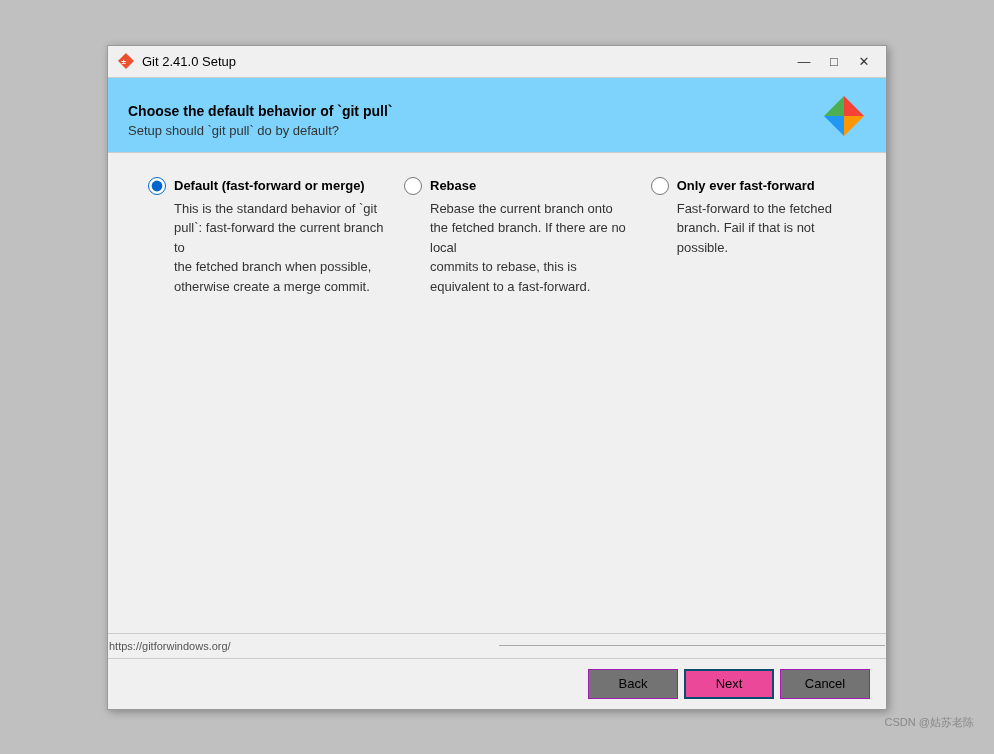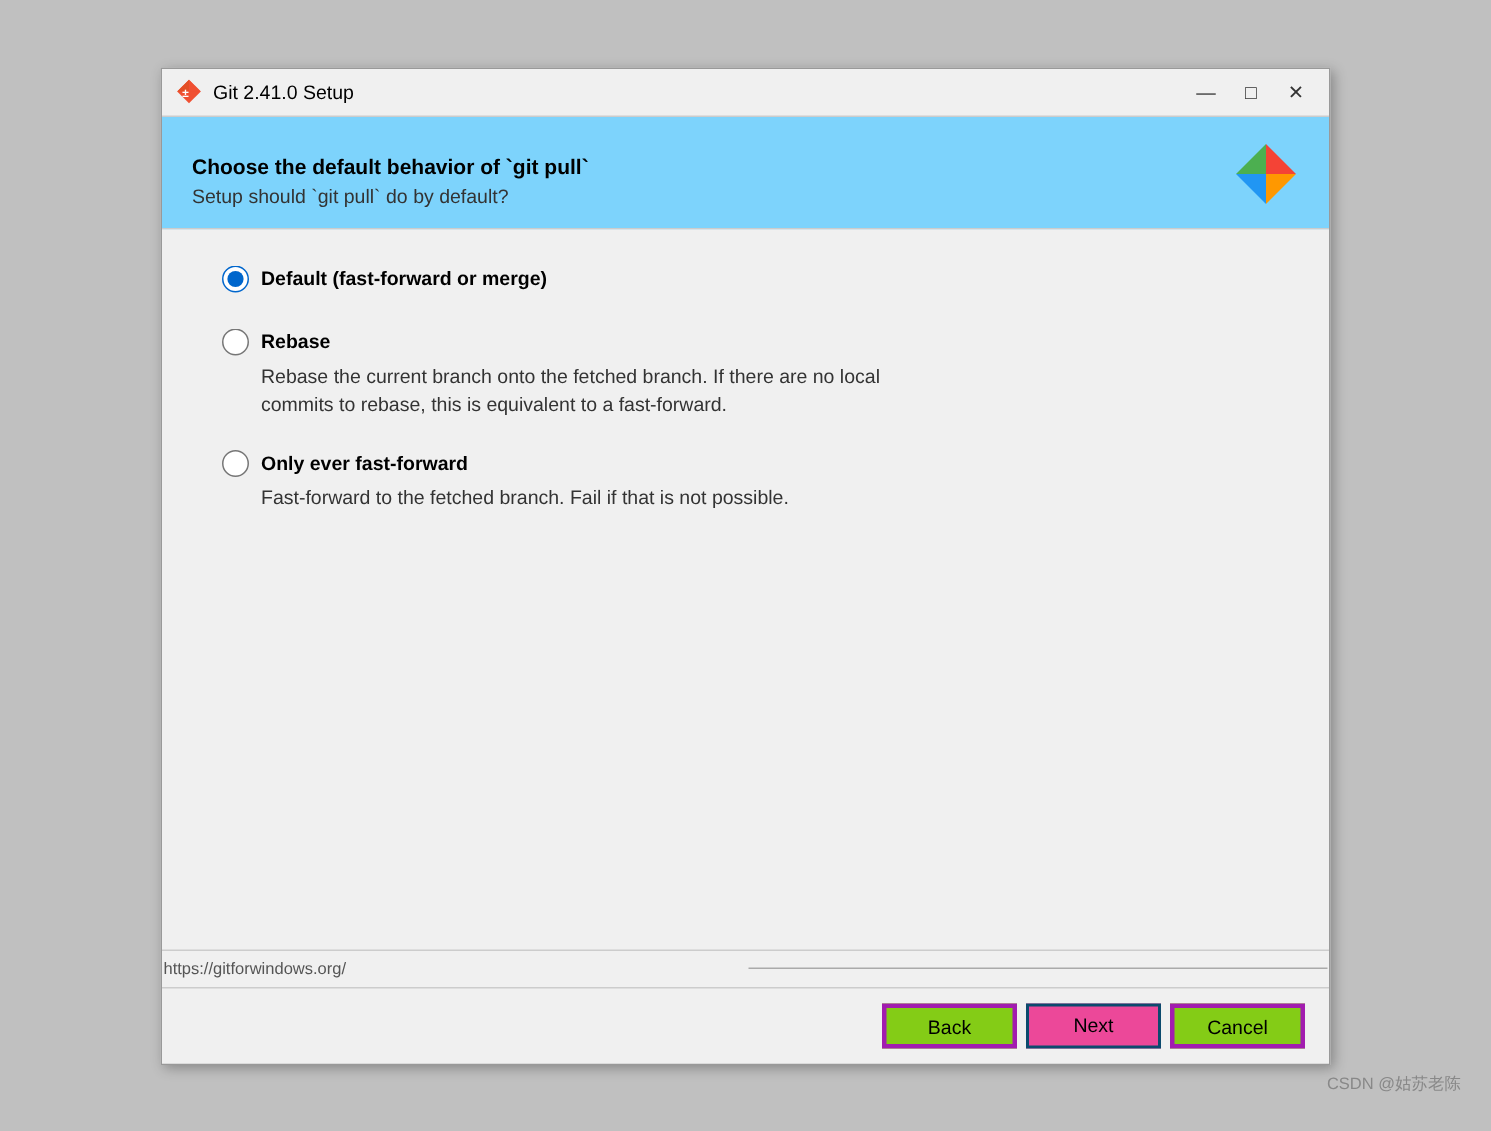--- a/index.html
+++ b/index.html
@@ -95,21 +95,20 @@
 
     
     .content {
       background: #f0f0f0;
       padding: 24px 40px 20px 40px;
       min-height: 480px;
     }
 
     .radio-group {
       display: flex;
-      flex-direction: column;
       gap: 20px;
     }
 
     .radio-item {
       display: flex;
       flex-direction: column;
     }
 
     .radio-label-row {
       display: flex;
@@ -173,22 +172,22 @@
     }
 
     .footer-right {
       display: flex;
       gap: 6px;
     }
 
     .footer-btn {
       padding: 5px 20px;
       font-size: 13px;
-      background: #84cc16;
-      border: 3px solid #a21caf;
+      background: #737373;
+      border: 1px solid #a21caf;
       cursor: pointer;
       min-width: 90px;
       height: 30px;
       font-family: 'Segoe UI', sans-serif;
       color: #000;
     }
 
     .footer-btn.next {
       border: 2px solid #0c4a6e;
       background: #ec4899;
@@ -248,20 +247,24 @@
   </div>
 
   <div class="content">
     <div class="radio-group">
 
       <div class="radio-item">
         <div class="radio-label-row">
           <input type="radio" class="radio-input" name="git-pull" id="opt-default" checked="" style="">
           <label class="radio-label" for="opt-default">Default (fast-forward or merge)</label>
         </div>
+        <div class="radio-description">
+          This is the standard behavior of `git pull`: fast-forward the current branch to<br>
+          the fetched branch when possible, otherwise create a merge commit.
+        </div>
       </div>
 
       <div class="radio-item">
         <div class="radio-label-row">
           <input type="radio" class="radio-input" name="git-pull" id="opt-rebase" style="">
           <label class="radio-label" for="opt-rebase">Rebase</label>
         </div>
         <div class="radio-description">
           Rebase the current branch onto the fetched branch. If there are no local<br>
           commits to rebase, this is equivalent to a fast-forward.

